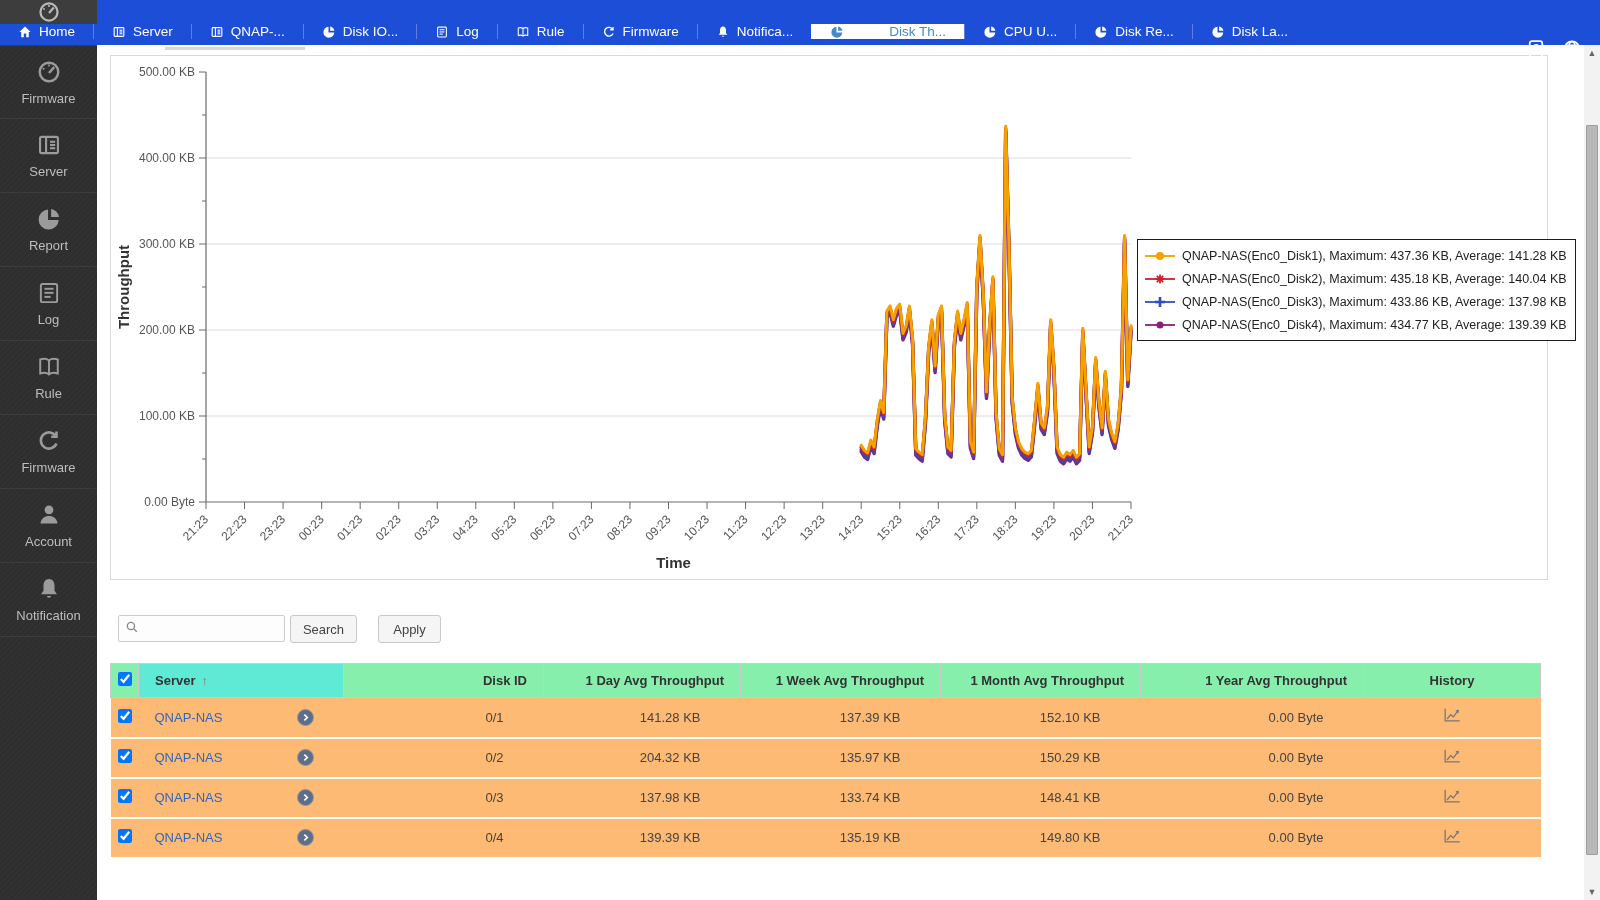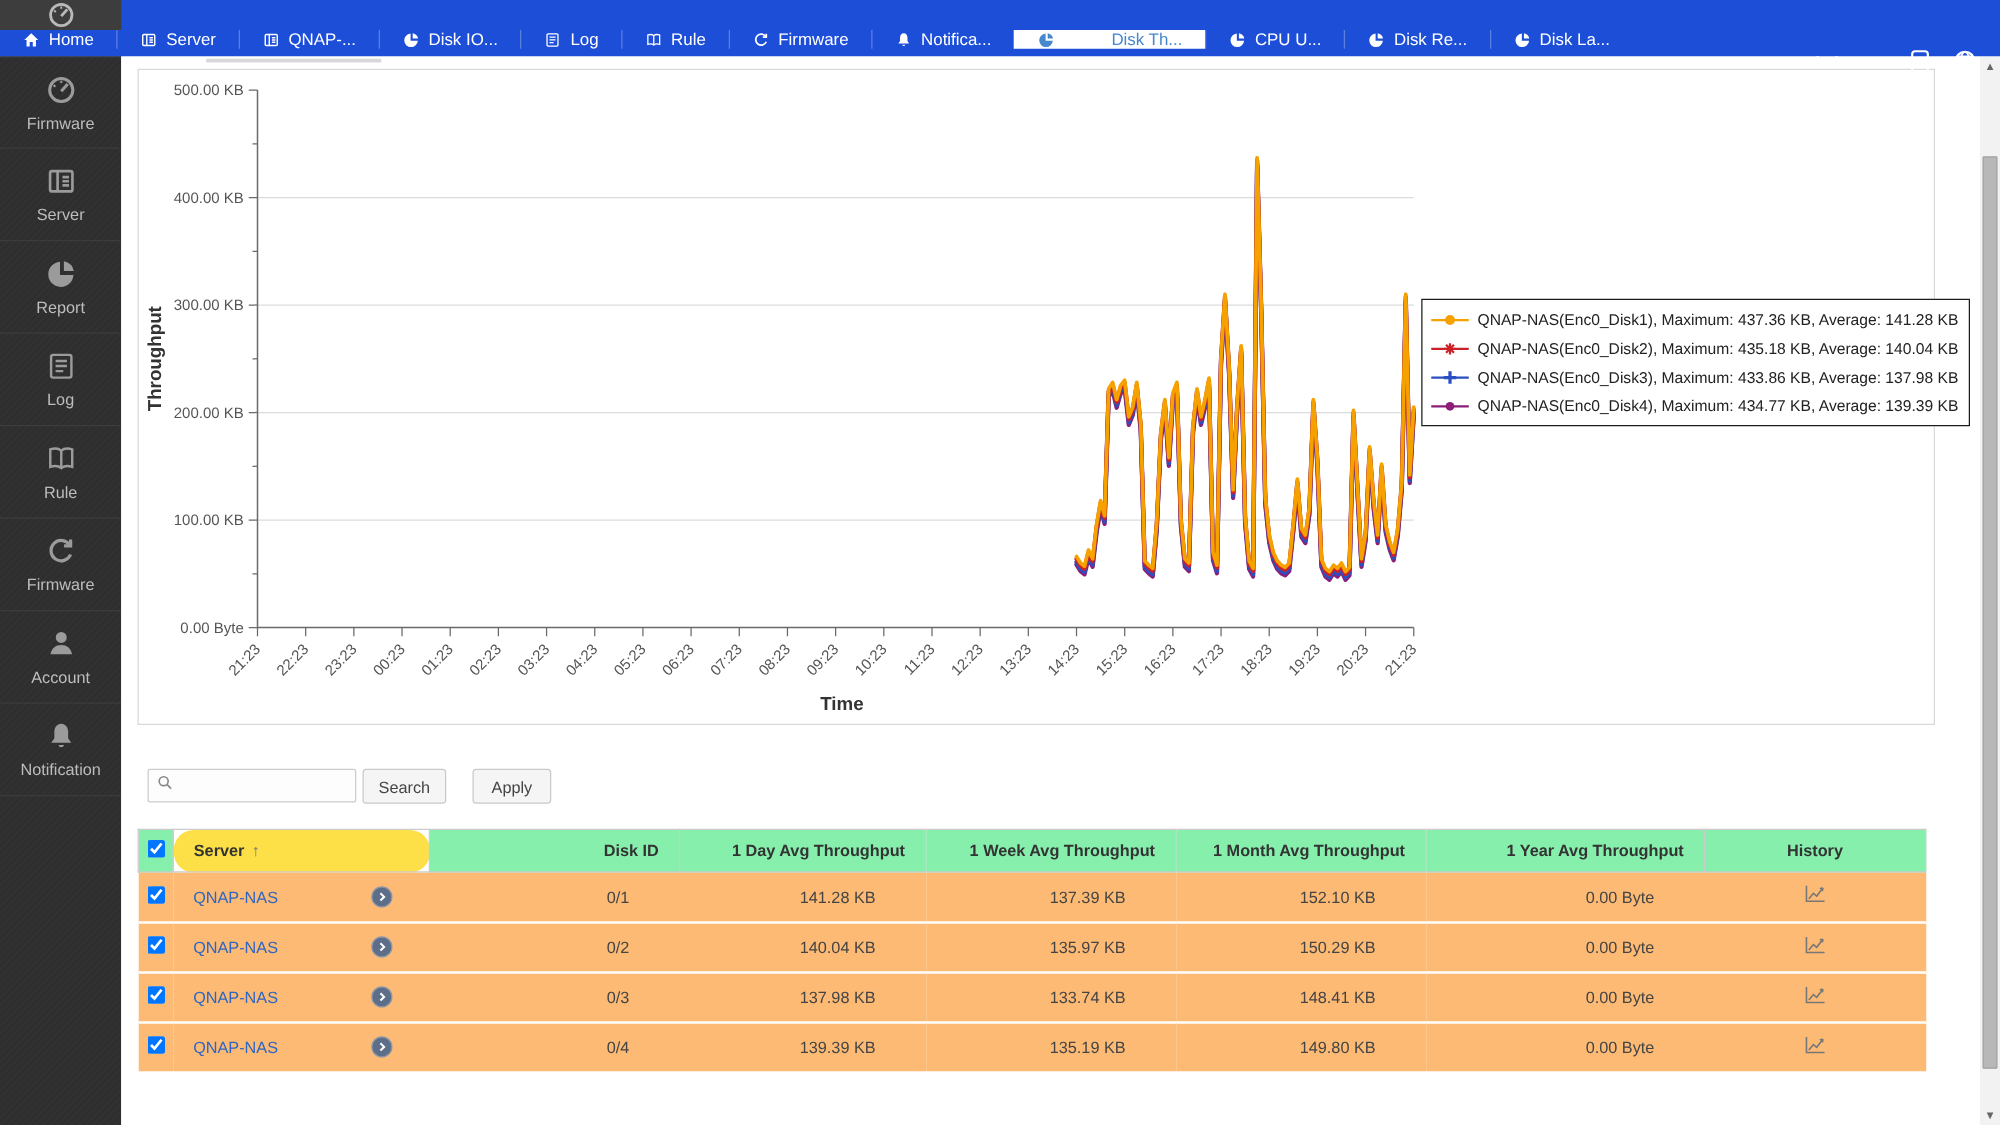--- a/index.html
+++ b/index.html
@@ -63,21 +63,21 @@
          font-family:"Liberation Sans", sans-serif; }
   .btn-search { left:193px; width:67px; }
   .btn-apply  { left:281px; width:63px; }
 
   
   .table-wrap { position:absolute; left:13px; top:618px; width:1430px; }
   table { border-collapse:collapse; width:1430px; table-layout:fixed; font-size:13px; }
   thead th { background:#86efac; border:1px solid #ccc; border-left:none; height:34px;
              font-weight:bold; color:#333; padding:0 16px; }
   thead th:first-child { border-left:1px solid #ccc; }
-  thead th.th-server { background:#fde047; text-align:left;border-radius:16px; }
+  thead th.th-server { background:#5eead4; text-align:left; }
   thead th.th-right { text-align:right; }
   thead th.th-center { text-align:center; }
   .sort-arrow { color:#777; font-weight:normal; margin-left:6px; }
   tbody td { background:#fdba74; height:40px; border-bottom:2px solid #fff;
              color:#444; padding:0 16px; }
   td.cell-right { text-align:right; padding-right:40px; }
   td.cell-center { text-align:center; }
   .server-cell { display:flex; align-items:center; }
   .server-link { color:#2f66c0; text-decoration:none; cursor:pointer; }
   .expand-btn { margin-left:auto; margin-right:14px; width:17px; height:17px; border-radius:50%;
@@ -521,21 +521,21 @@
                 <span class="expand-btn">
                   <span style="display:flex">
                     <svg viewBox="0 0 16 16" fill="none" stroke="#fff" stroke-width="2.4">
                       <path d="M6.3 3.8 L10.6 8 L6.3 12.2"></path>
                     </svg>
                   </span>
                 </span>
               </span>
             </td>
             <td class="cell-right">0/2</td>
-            <td class="cell-right">140.04 KB</td>
+            <td class="cell-right">204.32 KB</td>
             <td class="cell-right">135.97 KB</td>
             <td class="cell-right">150.29 KB</td>
             <td class="cell-right">0.00 Byte</td>
             <td class="cell-center"><span class="history-btn"><svg viewBox="0 0 19 16" fill="none" stroke="#777" stroke-width="1.2">
                   <path d="M3 1.5 V13.2 H16.8"></path>
                   <path d="M4.8 11.3 L8.3 7.2 L10.8 9.3 L15.5 3.2"></path>
                   <path d="M15.5 3.2 l-2.4 .4 M15.5 3.2 l-.4 2.4"></path>
                 </svg></span></td>
           </tr>
           <tr>

